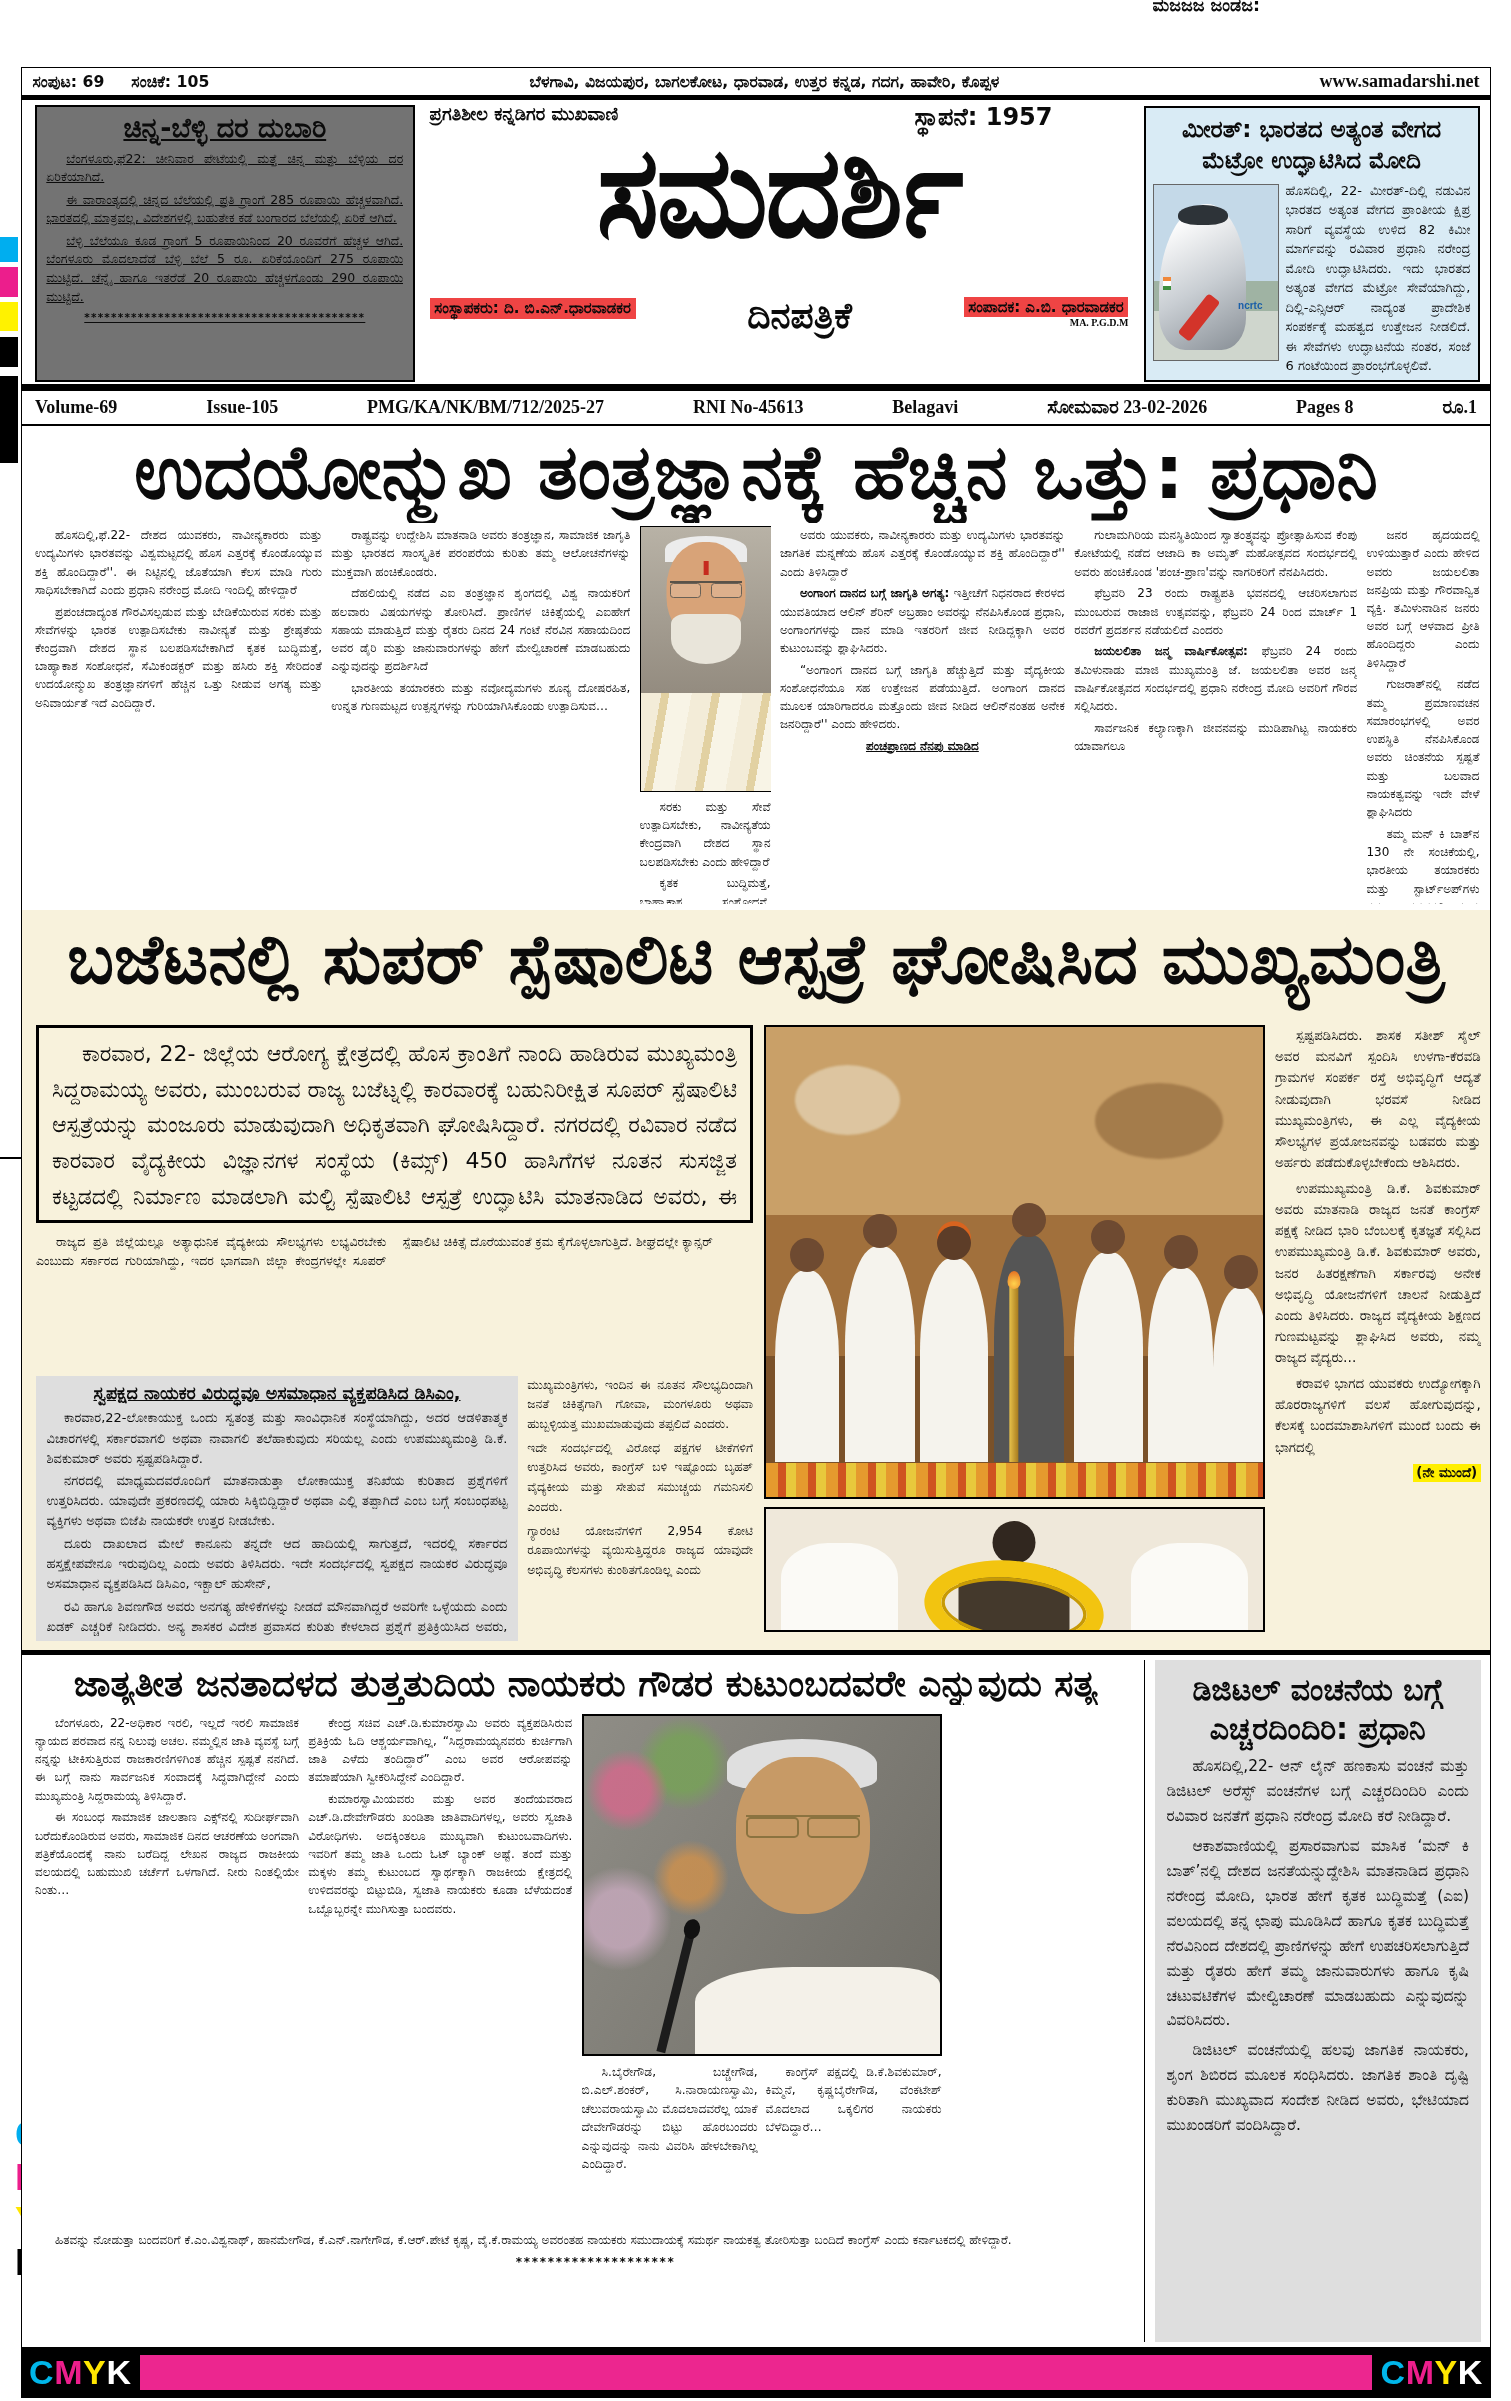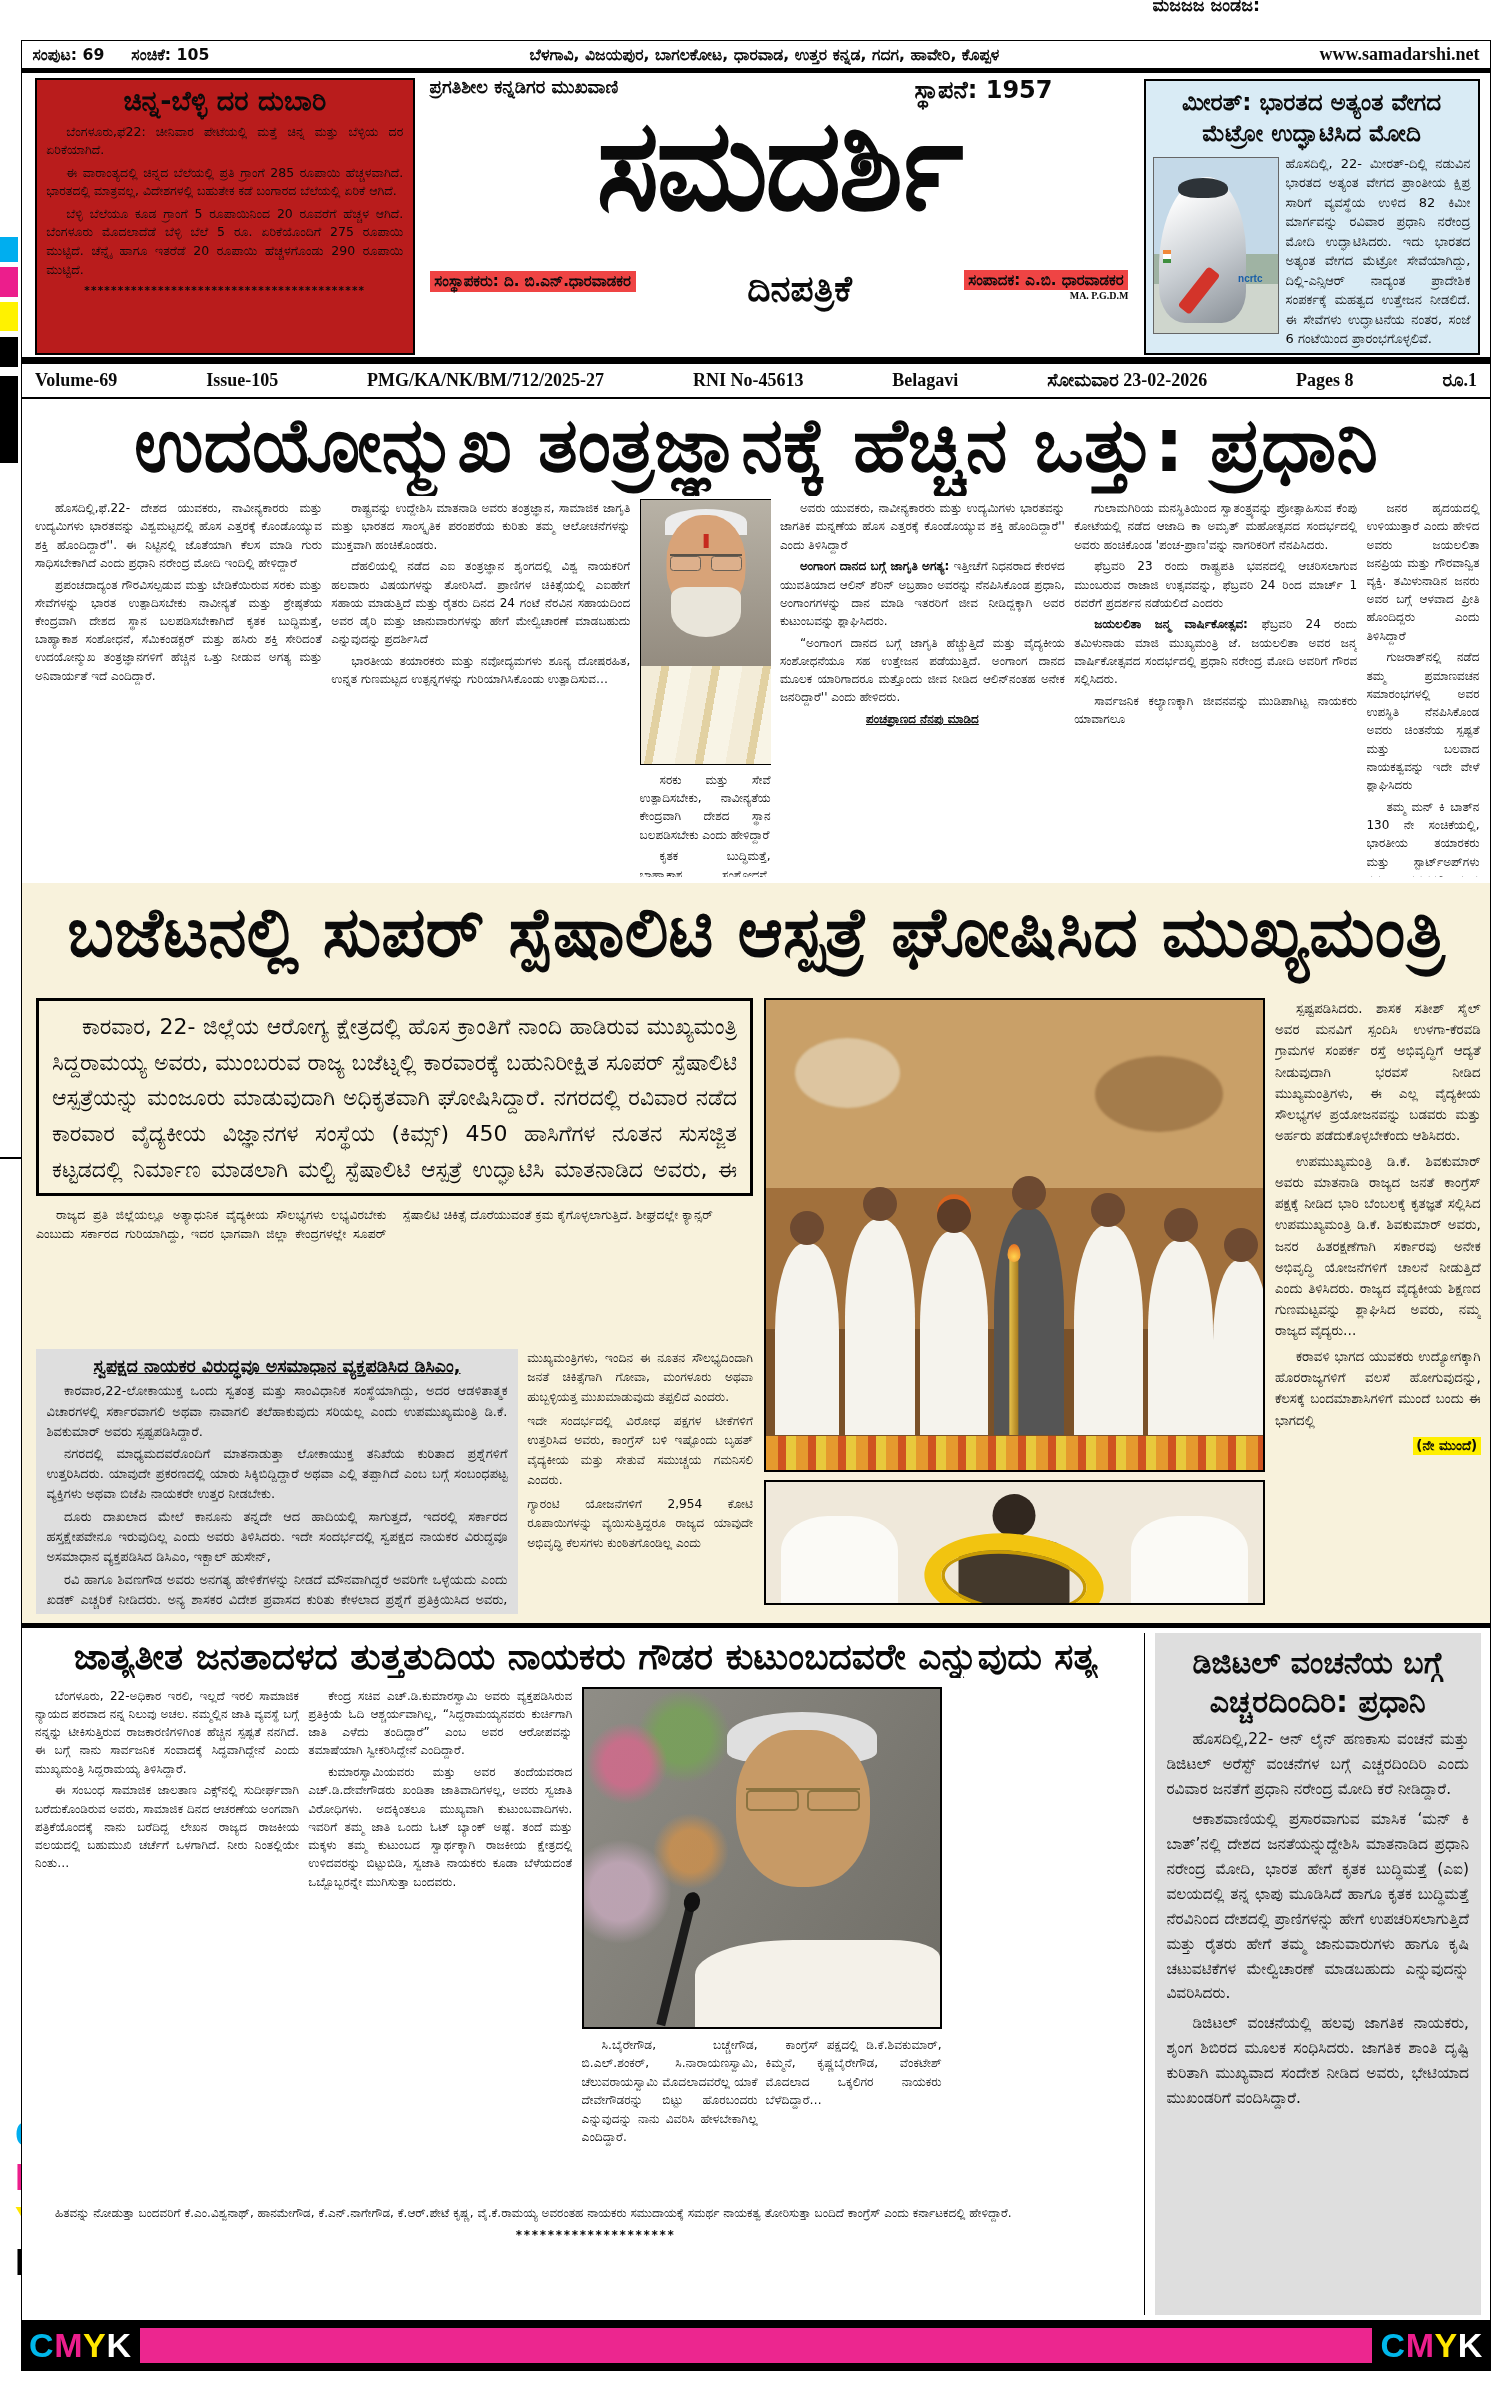--- a/index.html
+++ b/index.html
@@ -3,33 +3,33 @@
 <meta charset="utf-8">
 <style>
   html,body{margin:0;padding:0;}
   body{width:1511px;height:2401px;position:relative;background:#fff;overflow:hidden;
        font-family:"DejaVu Sans","Liberation Sans",sans-serif;color:#0b0b0b;}
   
   .regmark{position:absolute;left:0;width:17.5px;}
   .vletters{position:absolute;left:15px;top:2116px;display:flex;flex-direction:column;gap:5.8px;
             font:bold 37px "Liberation Sans",sans-serif;line-height:1;}
   
-  .frame{position:absolute;left:21px;top:40px;width:1468px;height:2329px;border:1.7px solid #000;
+  .frame{position:absolute;left:21px;top:67px;width:1468px;height:2329px;border:1.7px solid #000;
          background:#fff;display:flex;flex-direction:column;overflow:hidden;}
   .top-note{position:absolute;right:251px;top:-4.7px;font:bold 17.5px "DejaVu Sans",sans-serif;height:17.5px;overflow:hidden;}
   
   .header-bar{height:28px;border-bottom:5.8px solid #000;display:flex;align-items:center;
               justify-content:space-between;padding:0 10.5px;font-weight:bold;}
   .header-bar .left{font-size:15.7px;display:flex;gap:27px;}
   .header-bar .center{font-size:15.7px;}
   .header-bar .right{font-size:18px;font-family:"Liberation Serif",serif;}
   
   .masthead-row{height:290px;display:flex;}
   .side-box{border:2.9px solid #000;overflow:hidden;}
-  .gold-box{width:357px;margin:4.7px 0 2.3px 13px;background:#b91c1c;padding:3.5px 9.3px;}
+  .gold-box{width:357px;margin:4.7px 0 2.3px 13px;background:#737373;padding:3.5px 9.3px;text-decoration:underline;}
   .gold-box h2{margin:1.2px 0 5.8px;font-size:27px;text-align:center;white-space:nowrap;}
   .gold-box p{font-size:12.5px;line-height:1.5;text-align:justify;margin:0 0 2.3px;text-indent:21px;}
   .gold-box .stars{text-indent:0;text-align:center;letter-spacing:1.2px;font-weight:bold;font-size:10.5px;}
   .center-stack{flex:1;padding:2.3px 15px 0;display:flex;flex-direction:column;overflow:hidden;}
   .tag-row{display:flex;justify-content:space-between;align-items:flex-start;padding-right:76px;}
   .tagline{font-size:18px;font-weight:bold;}
   .established{font-size:24px;font-weight:bold;}
   .paper-title{font-size:117px;font-weight:800;text-align:center;line-height:.92;letter-spacing:-2.3px;
                transform:scaleY(1.08);transform-origin:top;white-space:nowrap;margin-top:3.5px;height:137px;}
   .founder-row{display:flex;justify-content:space-between;align-items:flex-start;margin-top:27px;}

